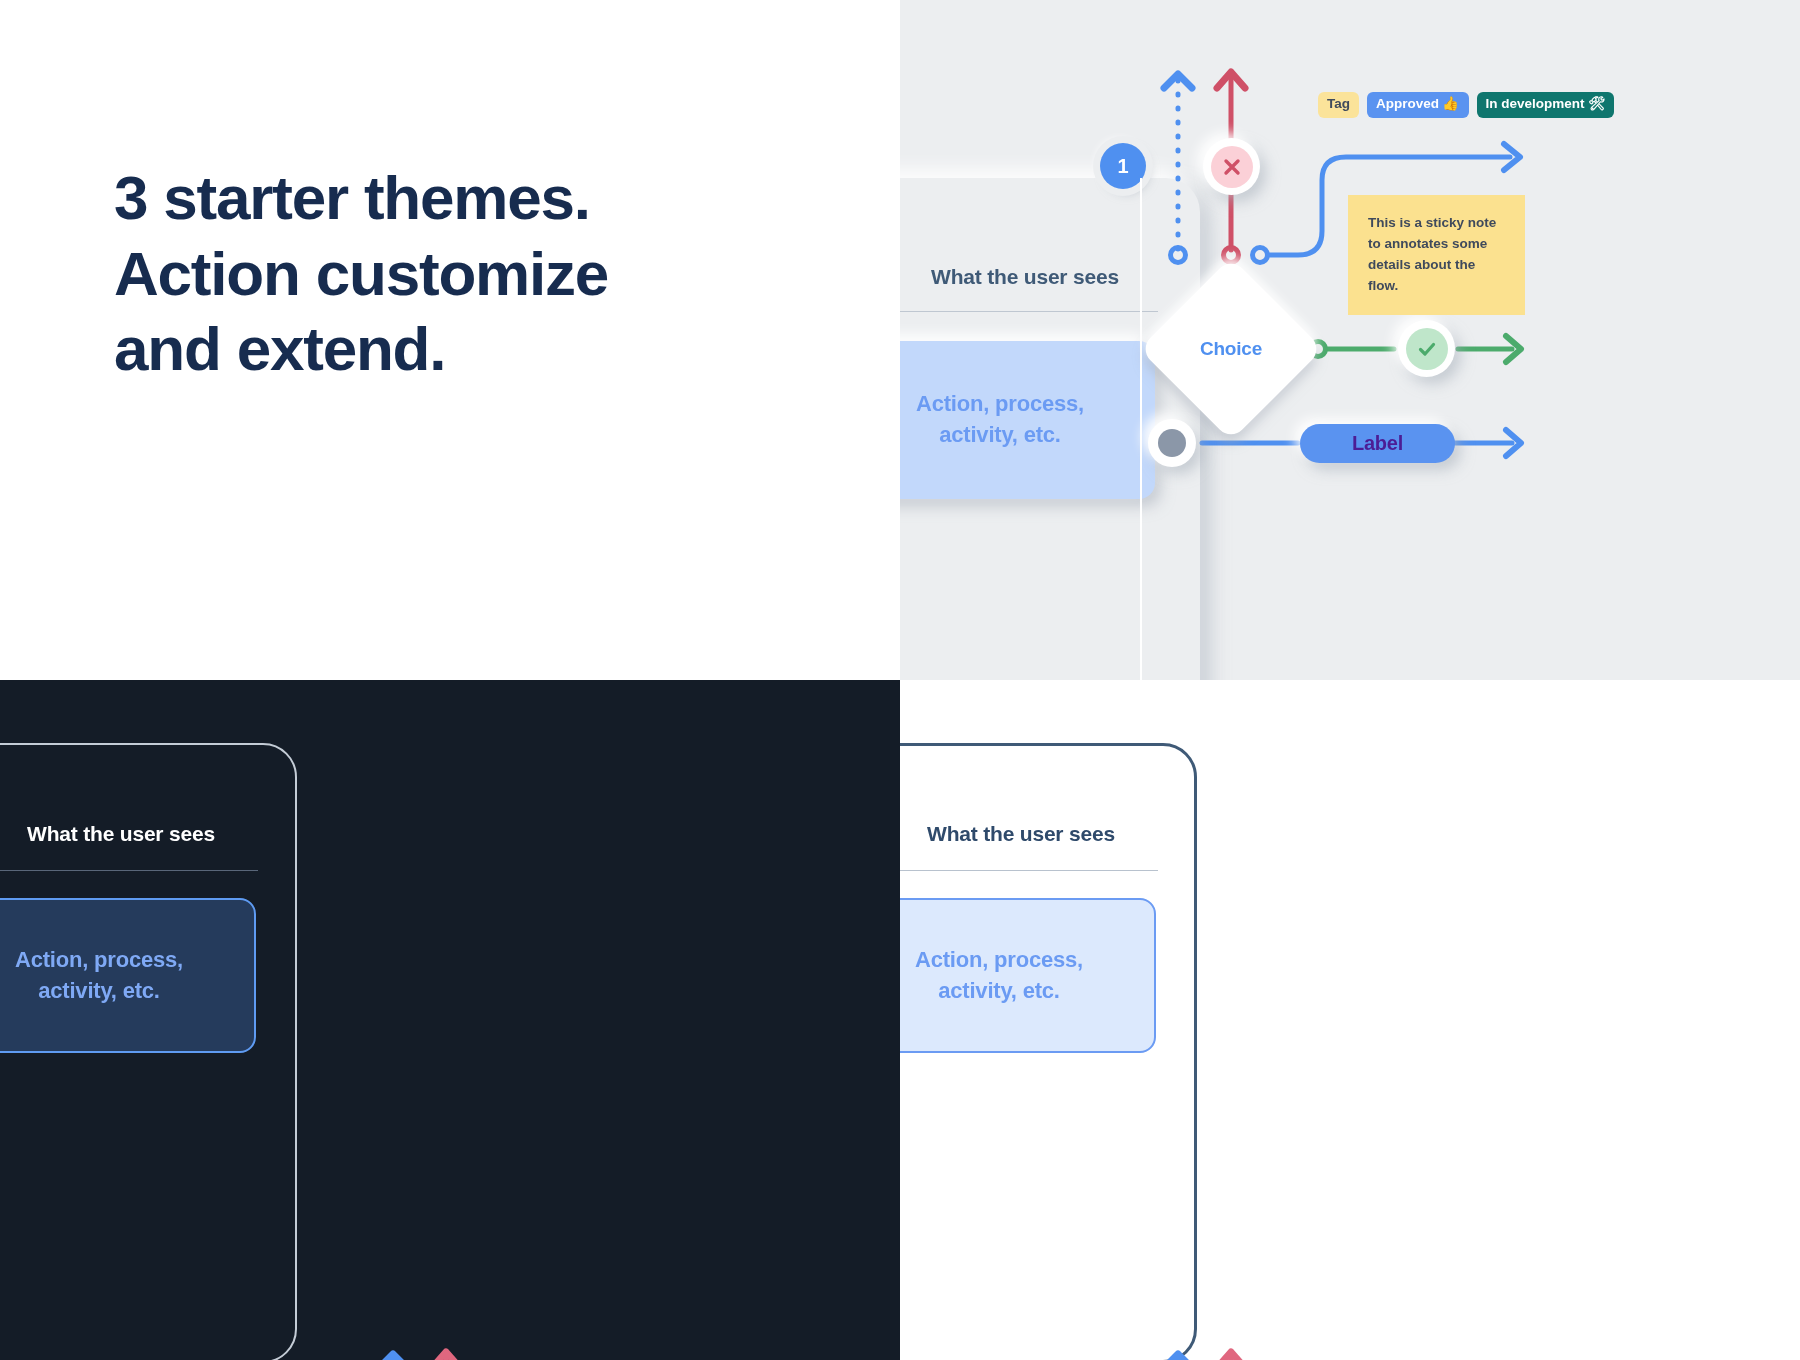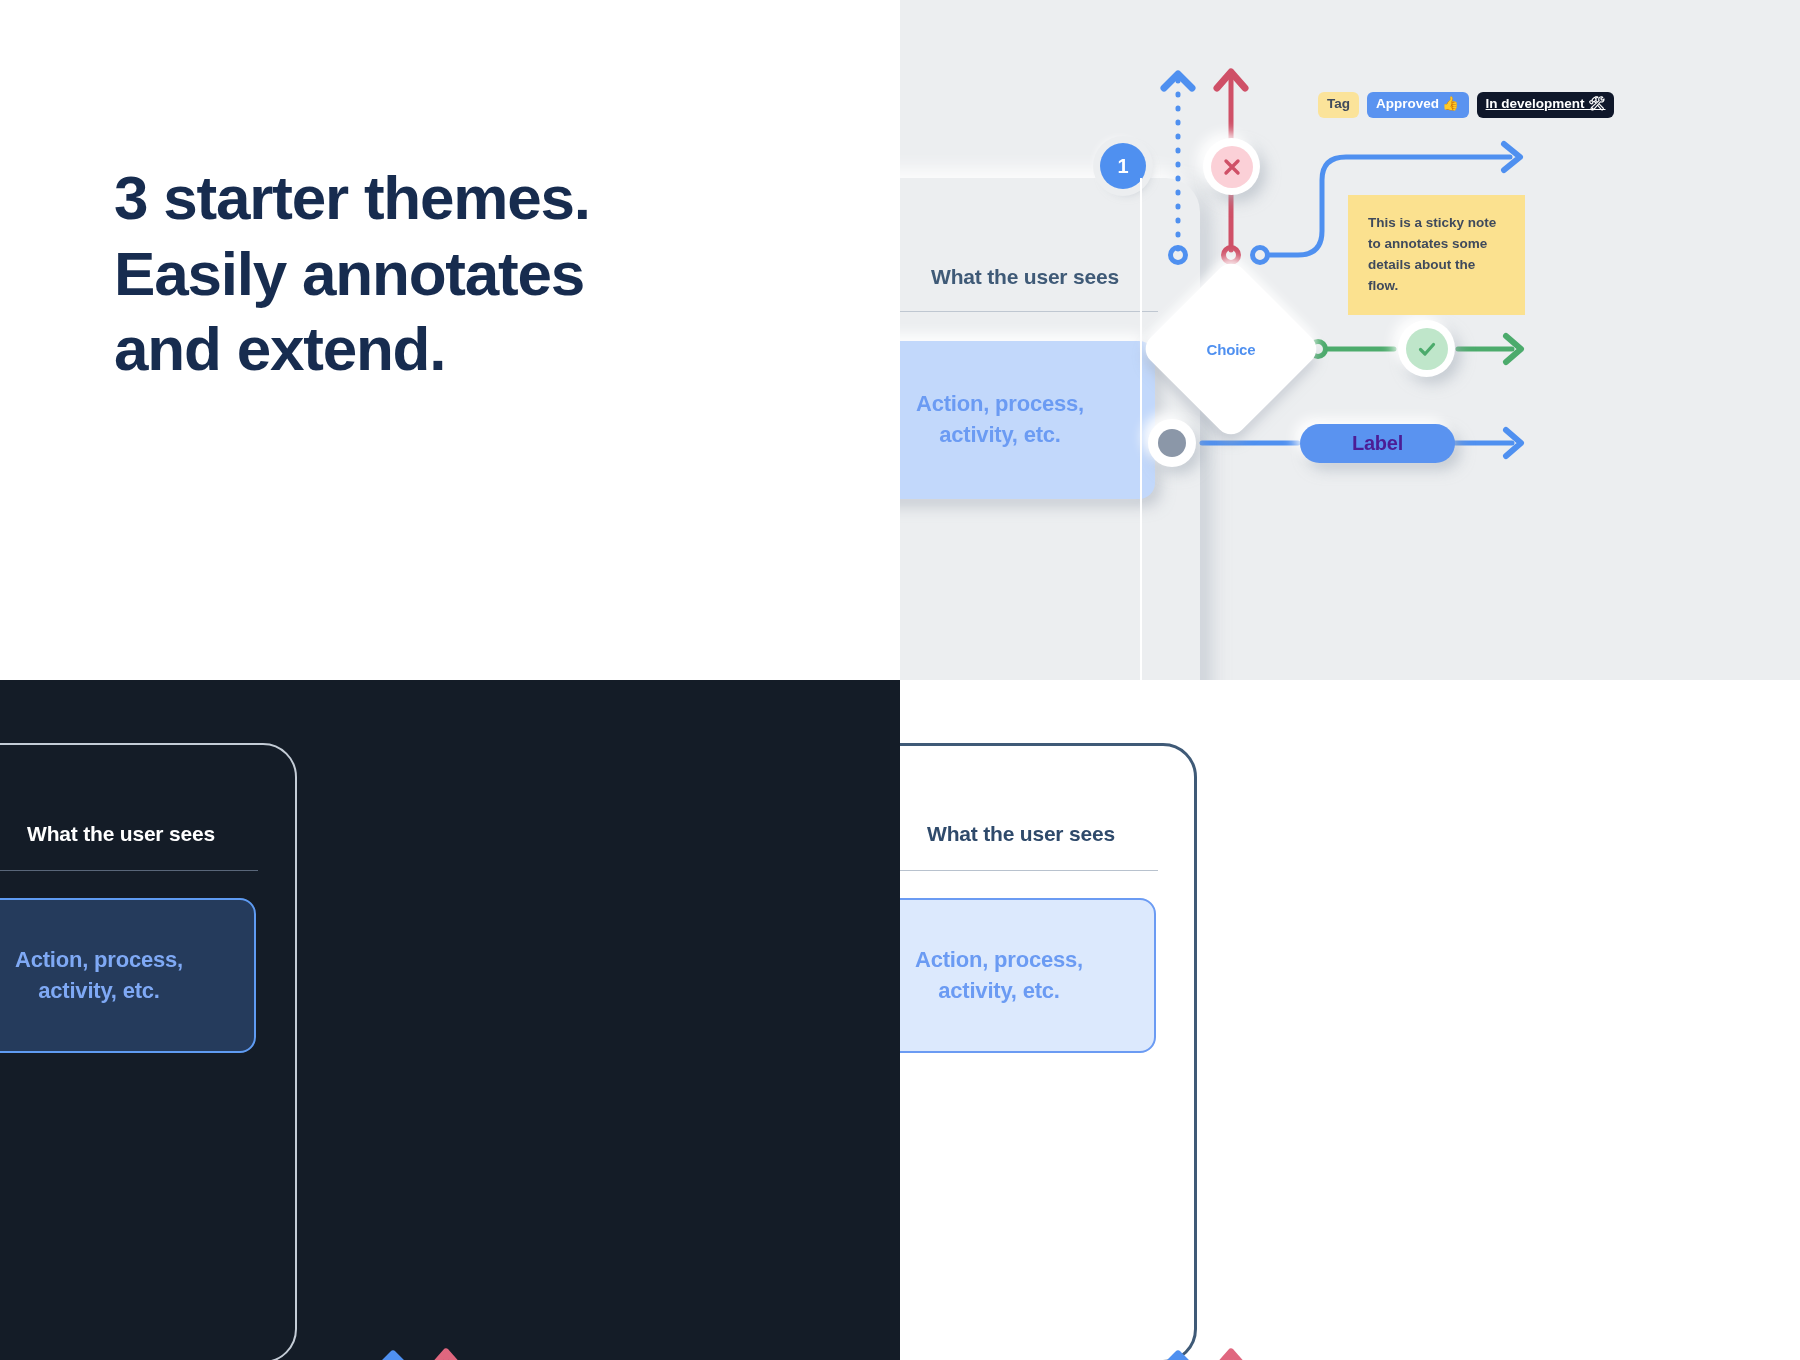--- a/index.html
+++ b/index.html
@@ -101,21 +101,21 @@
     position: absolute;
     display: flex; align-items: center; justify-content: center;
   }
   .diamond .dinner {
     position: absolute; left: 0; top: 0; width: 100%; height: 100%;
     transform: rotate(45deg);
     border-radius: 16px;
   }
   .diamond .dlabel {
     position: relative;
-    font-size: 15px; font-weight: bold;
+    font-size: 19px; font-weight: bold;
     letter-spacing: -0.2px;
   }
 
   
   .node-circle {
     position: absolute;
     border-radius: 50%;
     display: flex; align-items: center; justify-content: center;
   }
 
@@ -151,21 +151,21 @@
   }
 </style>
 </head>
 <body>
 
 <div class="canvas">
 
   <div class="quad" id="q-hero">
     <div class="hero-title">
       <div>3 starter themes.</div>
-      <div>Easily annotates</div>
+      <div>Action customize</div>
       <div>and extend.</div>
     </div>
   </div>
 
   <div class="quad" id="q-neu">
     <div class="scene">
 
       <div class="panel neu-panel" style="left:-50px; top:178px; width:350px; height:560px;"></div>
       <div class="panel-title" style="left:-50px; top:265px; width:350px; color:#3f5a77;">What the user sees</div>
       <div class="panel-divider" style="left:-12px; top:311px; width:270px; background:#9aa8b8; opacity:.55;"></div>
@@ -199,21 +199,21 @@
         <polyline points="606,336 621,349 606,362" fill="none" stroke="#4cab6c" stroke-width="6" stroke-linecap="round" stroke-linejoin="round"></polyline>
 
         <line x1="302" y1="443" x2="398" y2="443" stroke="#4f90f0" stroke-width="5" stroke-linecap="round"></line>
         <line x1="552" y1="443" x2="612" y2="443" stroke="#4f90f0" stroke-width="5" stroke-linecap="round"></line>
         <polyline points="606,430 621,443 606,456" fill="none" stroke="#4f90f0" stroke-width="6" stroke-linecap="round" stroke-linejoin="round"></polyline>
       </svg>
 
       <div class="tag-row" style="left:374px; top:92px;padding-left:44px;">
         <span class="tag" style="background:#fbe39a; color:#3f4a5c;">Tag</span>
         <span class="tag" style="background:#5a93f0; color:#ffffff;">Approved 👍</span>
-        <span class="tag" style="background:#0f172a; color:#ffffff;text-decoration:underline;">In development 🛠</span>
+        <span class="tag" style="background:#0f766e; color:#ffffff;">In development 🛠</span>
       </div>
 
       <div class="node-circle neu-raised" style="left:303px; top:138px; width:57px; height:57px; background:#ffffff;">
         <div style="width:42px;height:42px;border-radius:50%;background:#fbd0d7;display:flex;align-items:center;justify-content:center;">
           <svg width="20" height="20" viewBox="0 0 20 20">
               <path d="M4 4 L16 16 M16 4 L4 16" stroke="#cf5067" stroke-width="3.4" stroke-linecap="round"></path>
             </svg>
         </div>
       </div>
 

